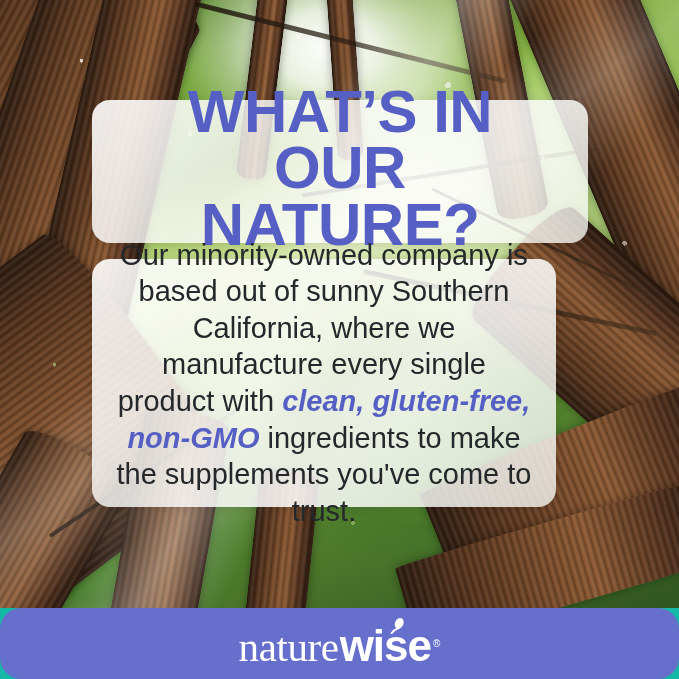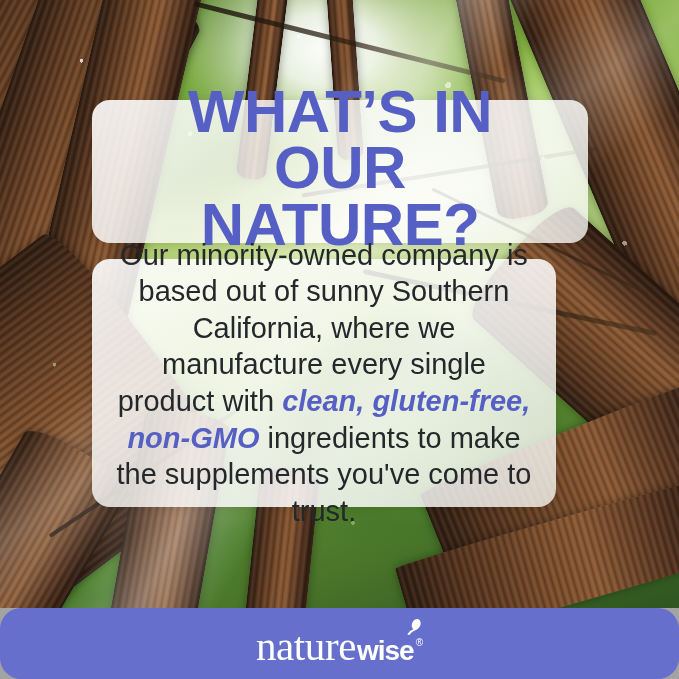--- a/index.html
+++ b/index.html
@@ -9,21 +9,21 @@
   }
   body {
     font-family: "Liberation Sans", sans-serif;
   }
 
   .canvas {
     position: relative;
     width: 679px;
     height: 679px;
     overflow: hidden;
-    background: #a3a3a3;
+    background: #14b8a6;
   }
 
   
   .photo {
     position: absolute;
     inset: 0 0 71px 0;   
     overflow: hidden;
     background:
       
       radial-gradient(ellipse 210px 150px at 48% 8%,
@@ -203,21 +203,21 @@
   }
   .logo-nature {
     font-family: "Liberation Serif", serif;
     font-weight: 400;
     font-size: 41px;
     letter-spacing: -0.4px;
   }
   .logo-wise {
     font-family: "Liberation Sans", sans-serif;
     font-weight: 700;
-    font-size: 28px;
+    font-size: 44px;
     letter-spacing: -1px;
     margin-left: 1px;
   }
   .logo-reg {
     font-family: "Liberation Sans", sans-serif;
     font-size: 10px;
     margin-left: 2px;
     position: relative;
     top: -14px;
   }

